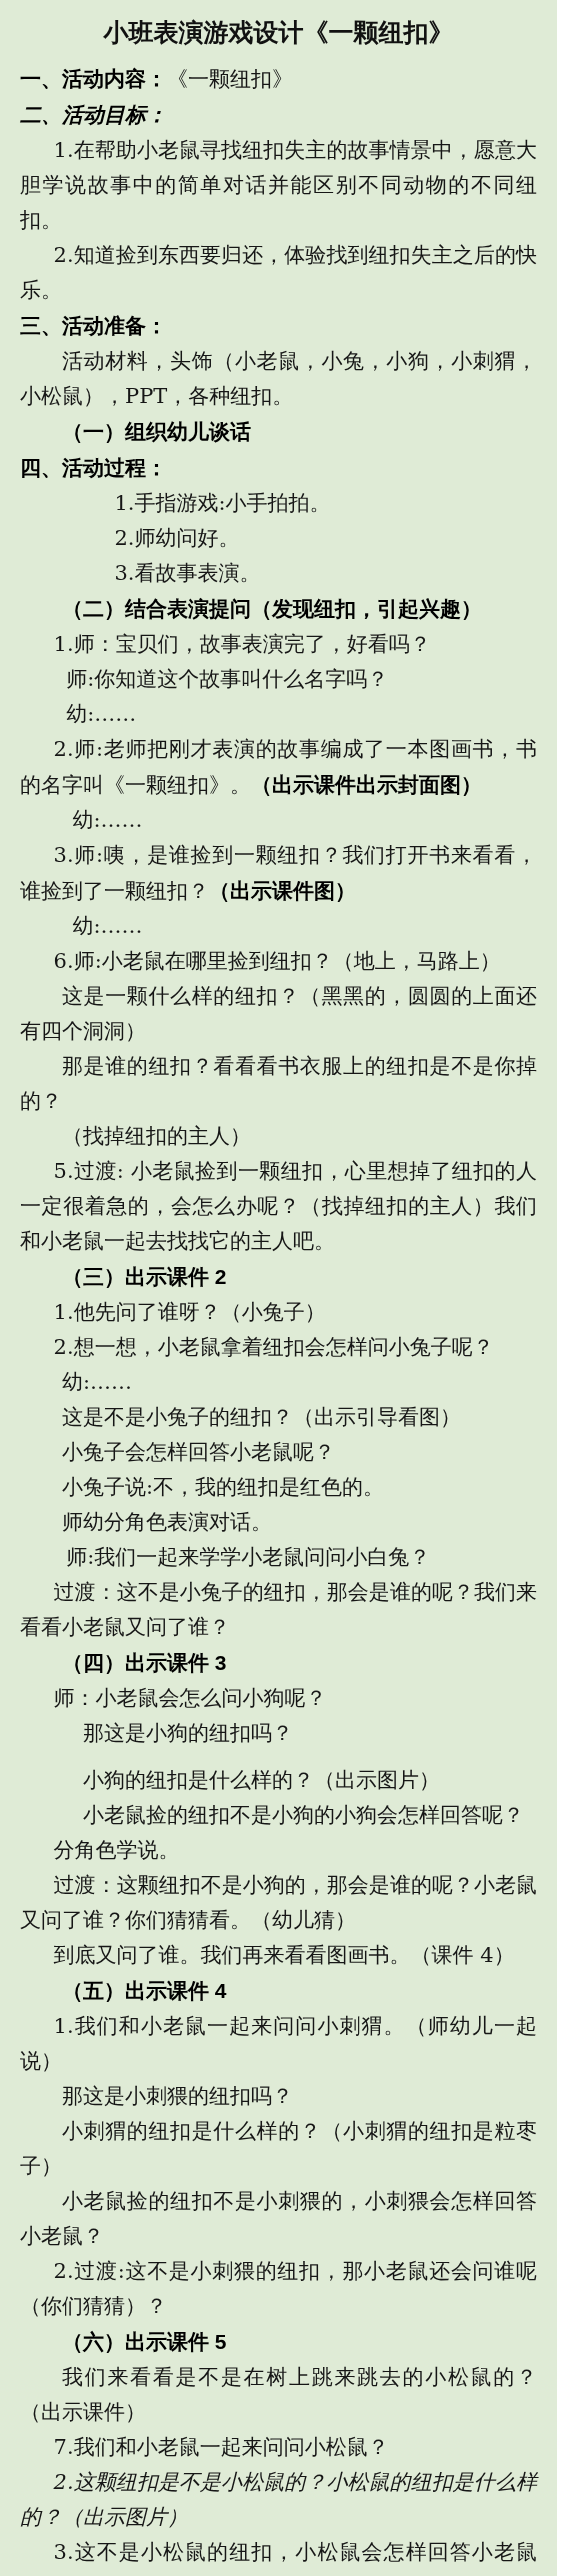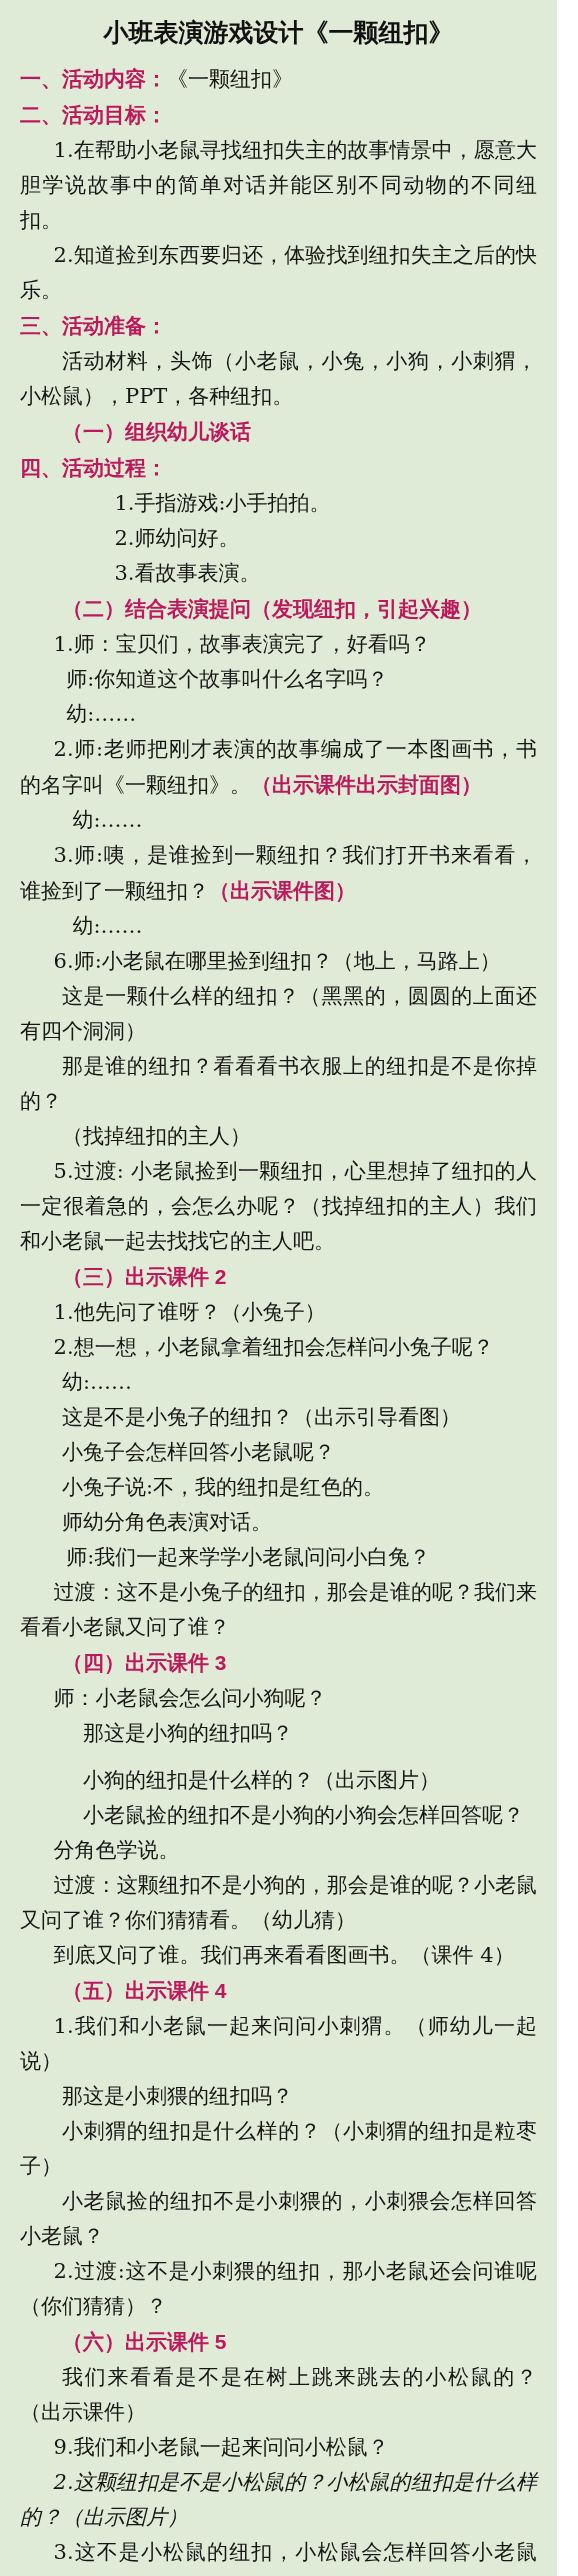--- a/index.html
+++ b/index.html
@@ -26,31 +26,31 @@
     color: #111111;
   }
   .doc-body p {
     margin: 0;
     text-align: justify;
   }
   .doc-body p span { white-space: pre-wrap; }
   .b {
     font-family: "Liberation Sans", sans-serif;
     font-weight: 700;
-    color: #be185d;
+    color: #000000;
   }
 </style>
 </head>
 <body>
 
 <div class="page" style="background: rgb(223, 235, 214); color: rgb(22, 22, 22);">
   <h1 class="title">小班表演游戏设计《一颗纽扣》</h1>
   <div id="doc-body" class="doc-body">
       <p style="text-indent: 0em;"><span class="b">一、活动内容：</span><span>《一颗纽扣》</span></p>
-      <p style="text-indent: 0em;"><span class="b">二、活动目标：</span></p>
+      <p style="text-indent: 0em; font-style: italic;"><span class="b">二、活动目标：</span></p>
       <p style="text-indent: 1.6em;"><span>1.在帮助小老鼠寻找纽扣失主的故事情景中，愿意大胆学说故事中的简单对话并能区别不同动物的不同纽扣。</span></p>
       <p style="text-indent: 1.6em;"><span>2.知道捡到东西要归还，体验找到纽扣失主之后的快乐。</span></p>
       <p style="text-indent: 0em;"><span class="b">三、活动准备：</span></p>
       <p style="text-indent: 2em;"><span>活动材料，头饰（小老鼠，小兔，小狗，小刺猬，小松鼠），PPT，各种纽扣。</span></p>
       <p style="text-indent: 2em;"><span class="b">（一）组织幼儿谈话</span></p>
       <p style="text-indent: 0em;"><span class="b">四、活动过程：</span></p>
       <p style="text-indent: 4.5em;"><span>1.手指游戏:小手拍拍。</span></p>
       <p style="text-indent: 4.5em;"><span>2.师幼问好。</span></p>
       <p style="text-indent: 4.5em;"><span>3.看故事表演。</span></p>
       <p style="text-indent: 2em;"><span class="b">（二）结合表演提问（发现纽扣，引起兴趣）</span></p>
@@ -85,21 +85,21 @@
       <p style="text-indent: 1.6em;"><span>过渡：这颗纽扣不是小狗的，那会是谁的呢？小老鼠又问了谁？你们猜猜看。（幼儿猜）</span></p>
       <p style="text-indent: 1.6em;"><span>到底又问了谁。我们再来看看图画书。（课件 4）</span></p>
       <p style="text-indent: 2em;"><span class="b">（五）出示课件 4</span></p>
       <p style="text-indent: 1.6em;"><span>1.我们和小老鼠一起来问问小刺猬。（师幼儿一起说）</span></p>
       <p style="text-indent: 2em;"><span>那这是小刺猥的纽扣吗？</span></p>
       <p style="text-indent: 2em;"><span>小刺猬的纽扣是什么样的？（小刺猬的纽扣是粒枣子）</span></p>
       <p style="text-indent: 2em;"><span>小老鼠捡的纽扣不是小刺猥的，小刺猥会怎样回答小老鼠？</span></p>
       <p style="text-indent: 1.6em;"><span>2.过渡:这不是小刺猥的纽扣，那小老鼠还会问谁呢（你们猜猜）？</span></p>
       <p style="text-indent: 2em;"><span class="b">（六）出示课件 5</span></p>
       <p style="text-indent: 2em;"><span>我们来看看是不是在树上跳来跳去的小松鼠的？（出示课件）</span></p>
-      <p style="text-indent: 1.6em;"><span>9.我们和小老鼠一起来问问小松鼠？</span></p>
+      <p style="text-indent: 1.6em;"><span>7.我们和小老鼠一起来问问小松鼠？</span></p>
       <p style="text-indent: 1.6em; font-style: italic;"><span>2.这颗纽扣是不是小松鼠的？小松鼠的纽扣是什么样的？（出示图片）</span></p>
       <p style="text-indent: 1.6em;"><span>3.这不是小松鼠的纽扣，小松鼠会怎样回答小老鼠呢？</span></p>
       <p style="text-indent: 1.6em;"><span>4.师幼一起来学说角色语言。</span></p>
       <p style="text-indent: 1.6em;"><span>5.我们一起来回答小老鼠。</span></p>
       <p style="text-indent: 1.6em;"></p>
     </div>
 </div>
 
 
 </body></html>

